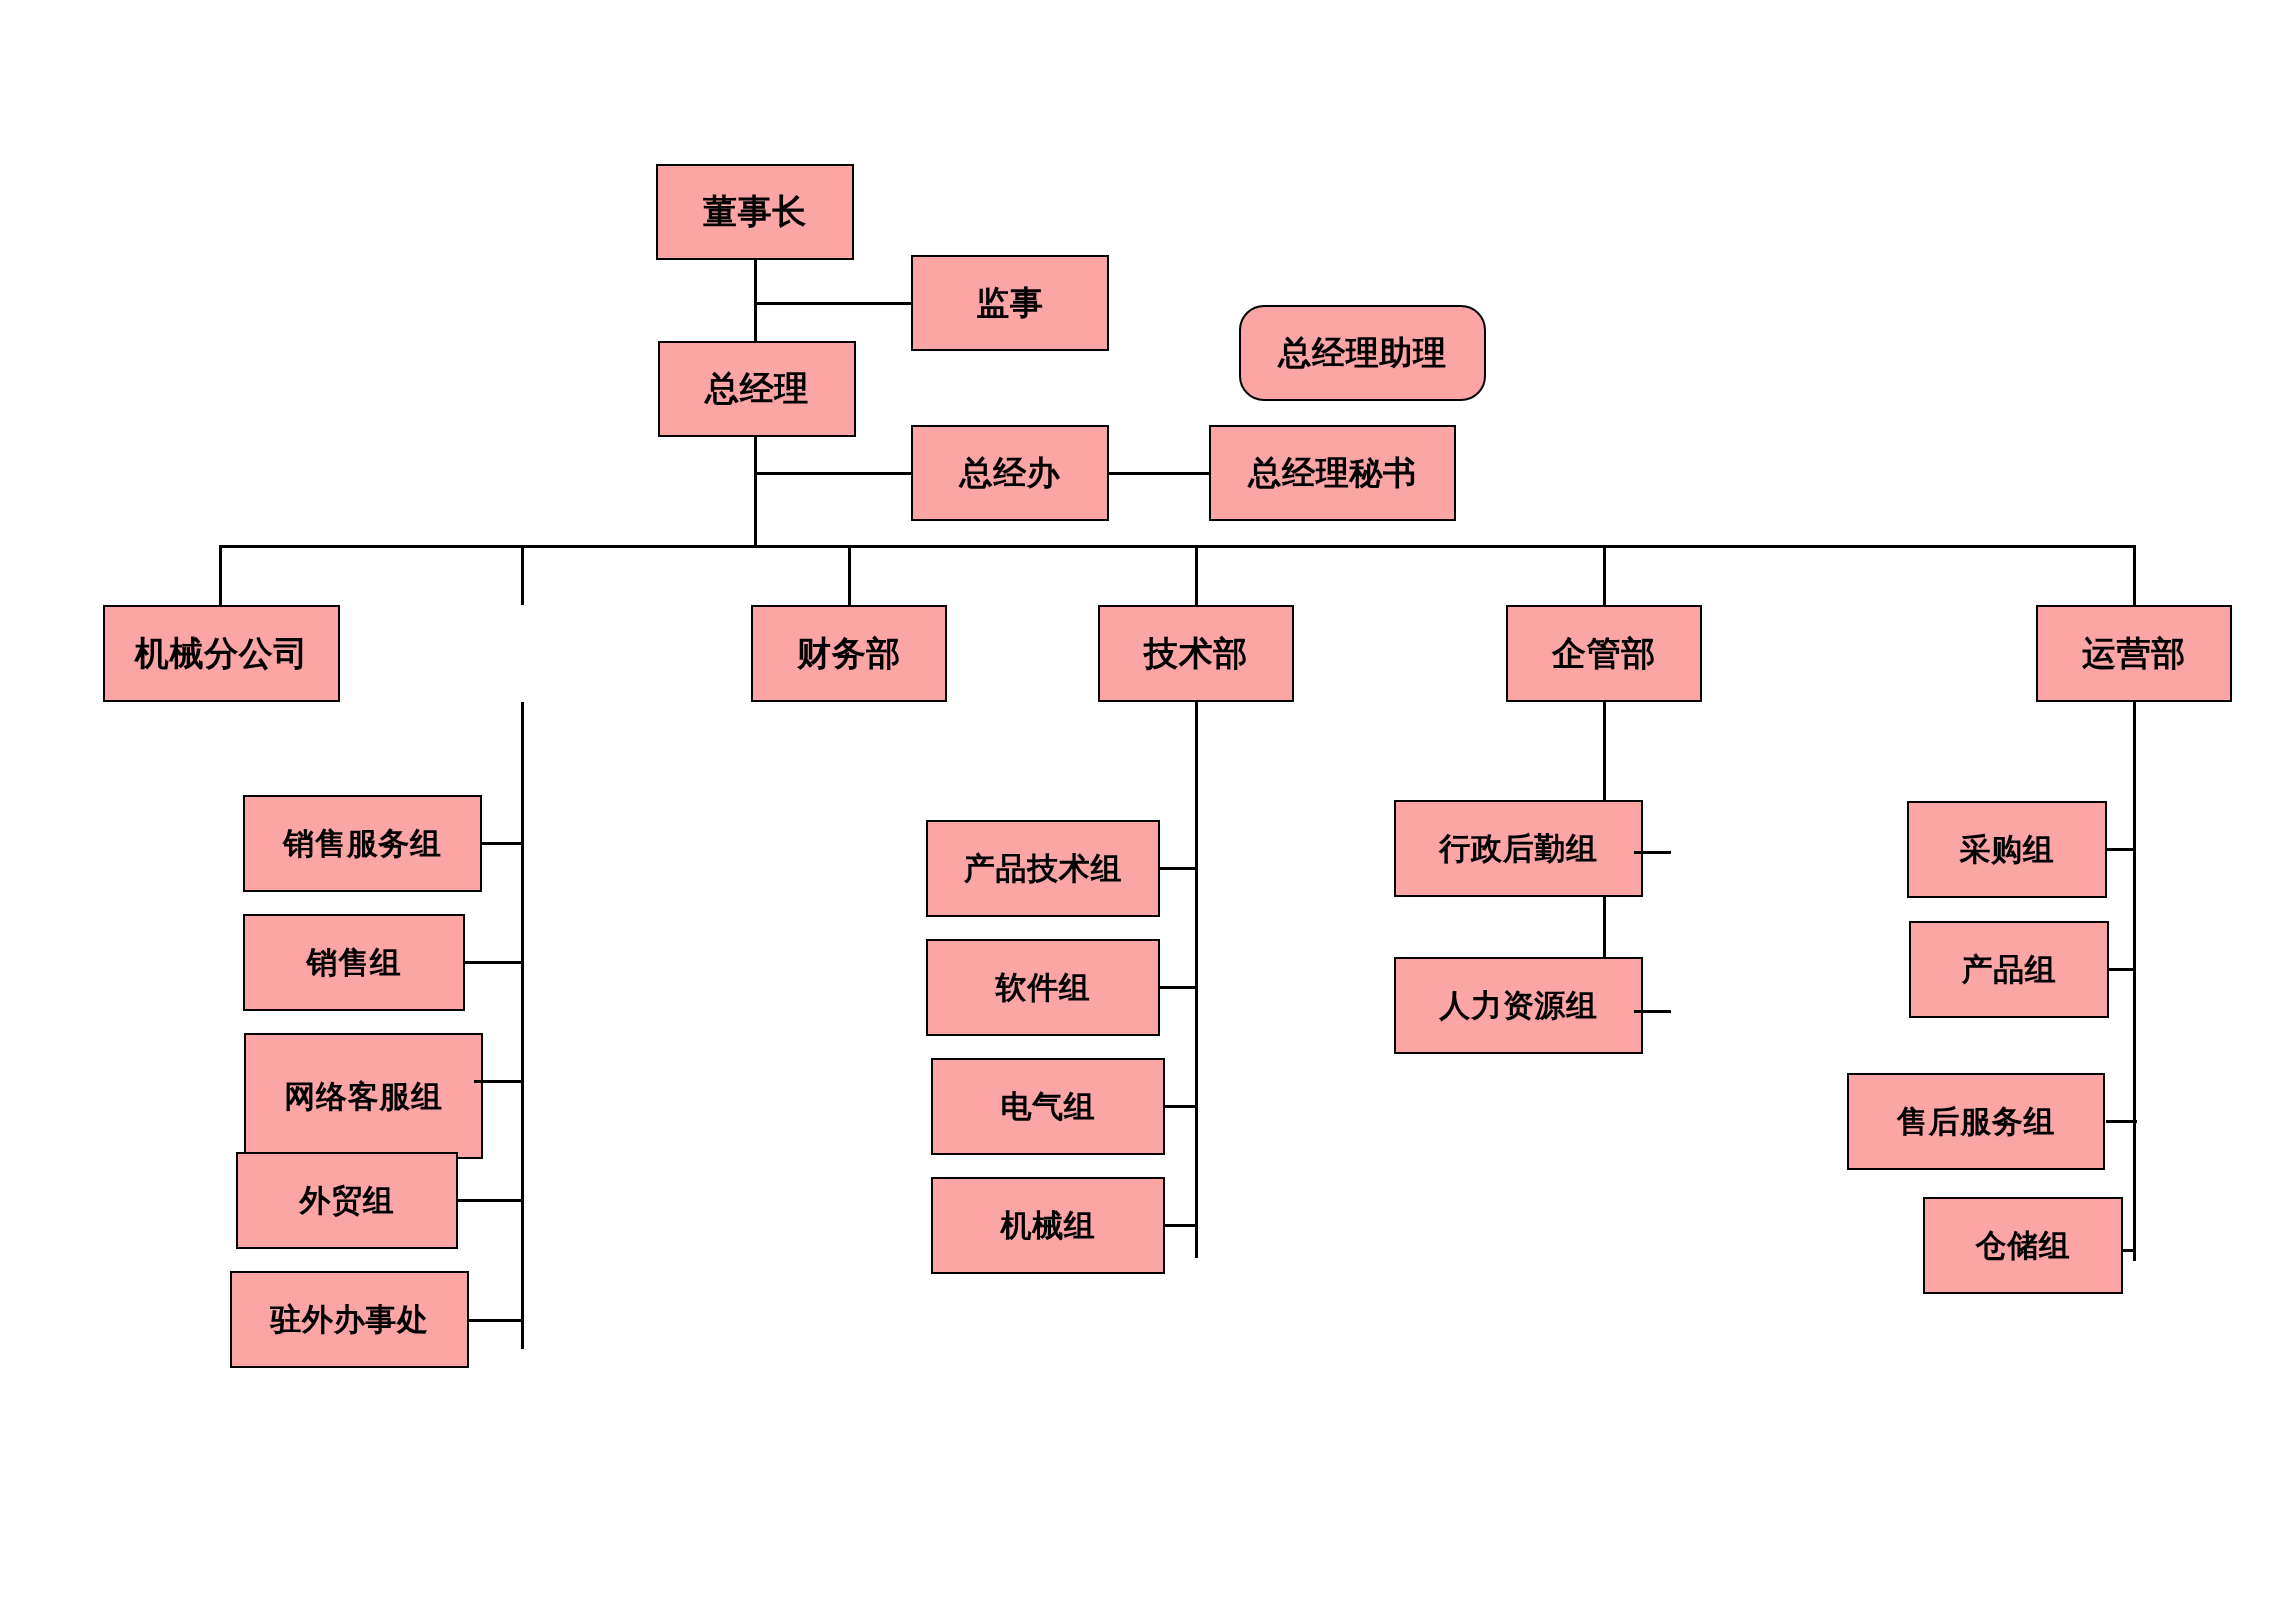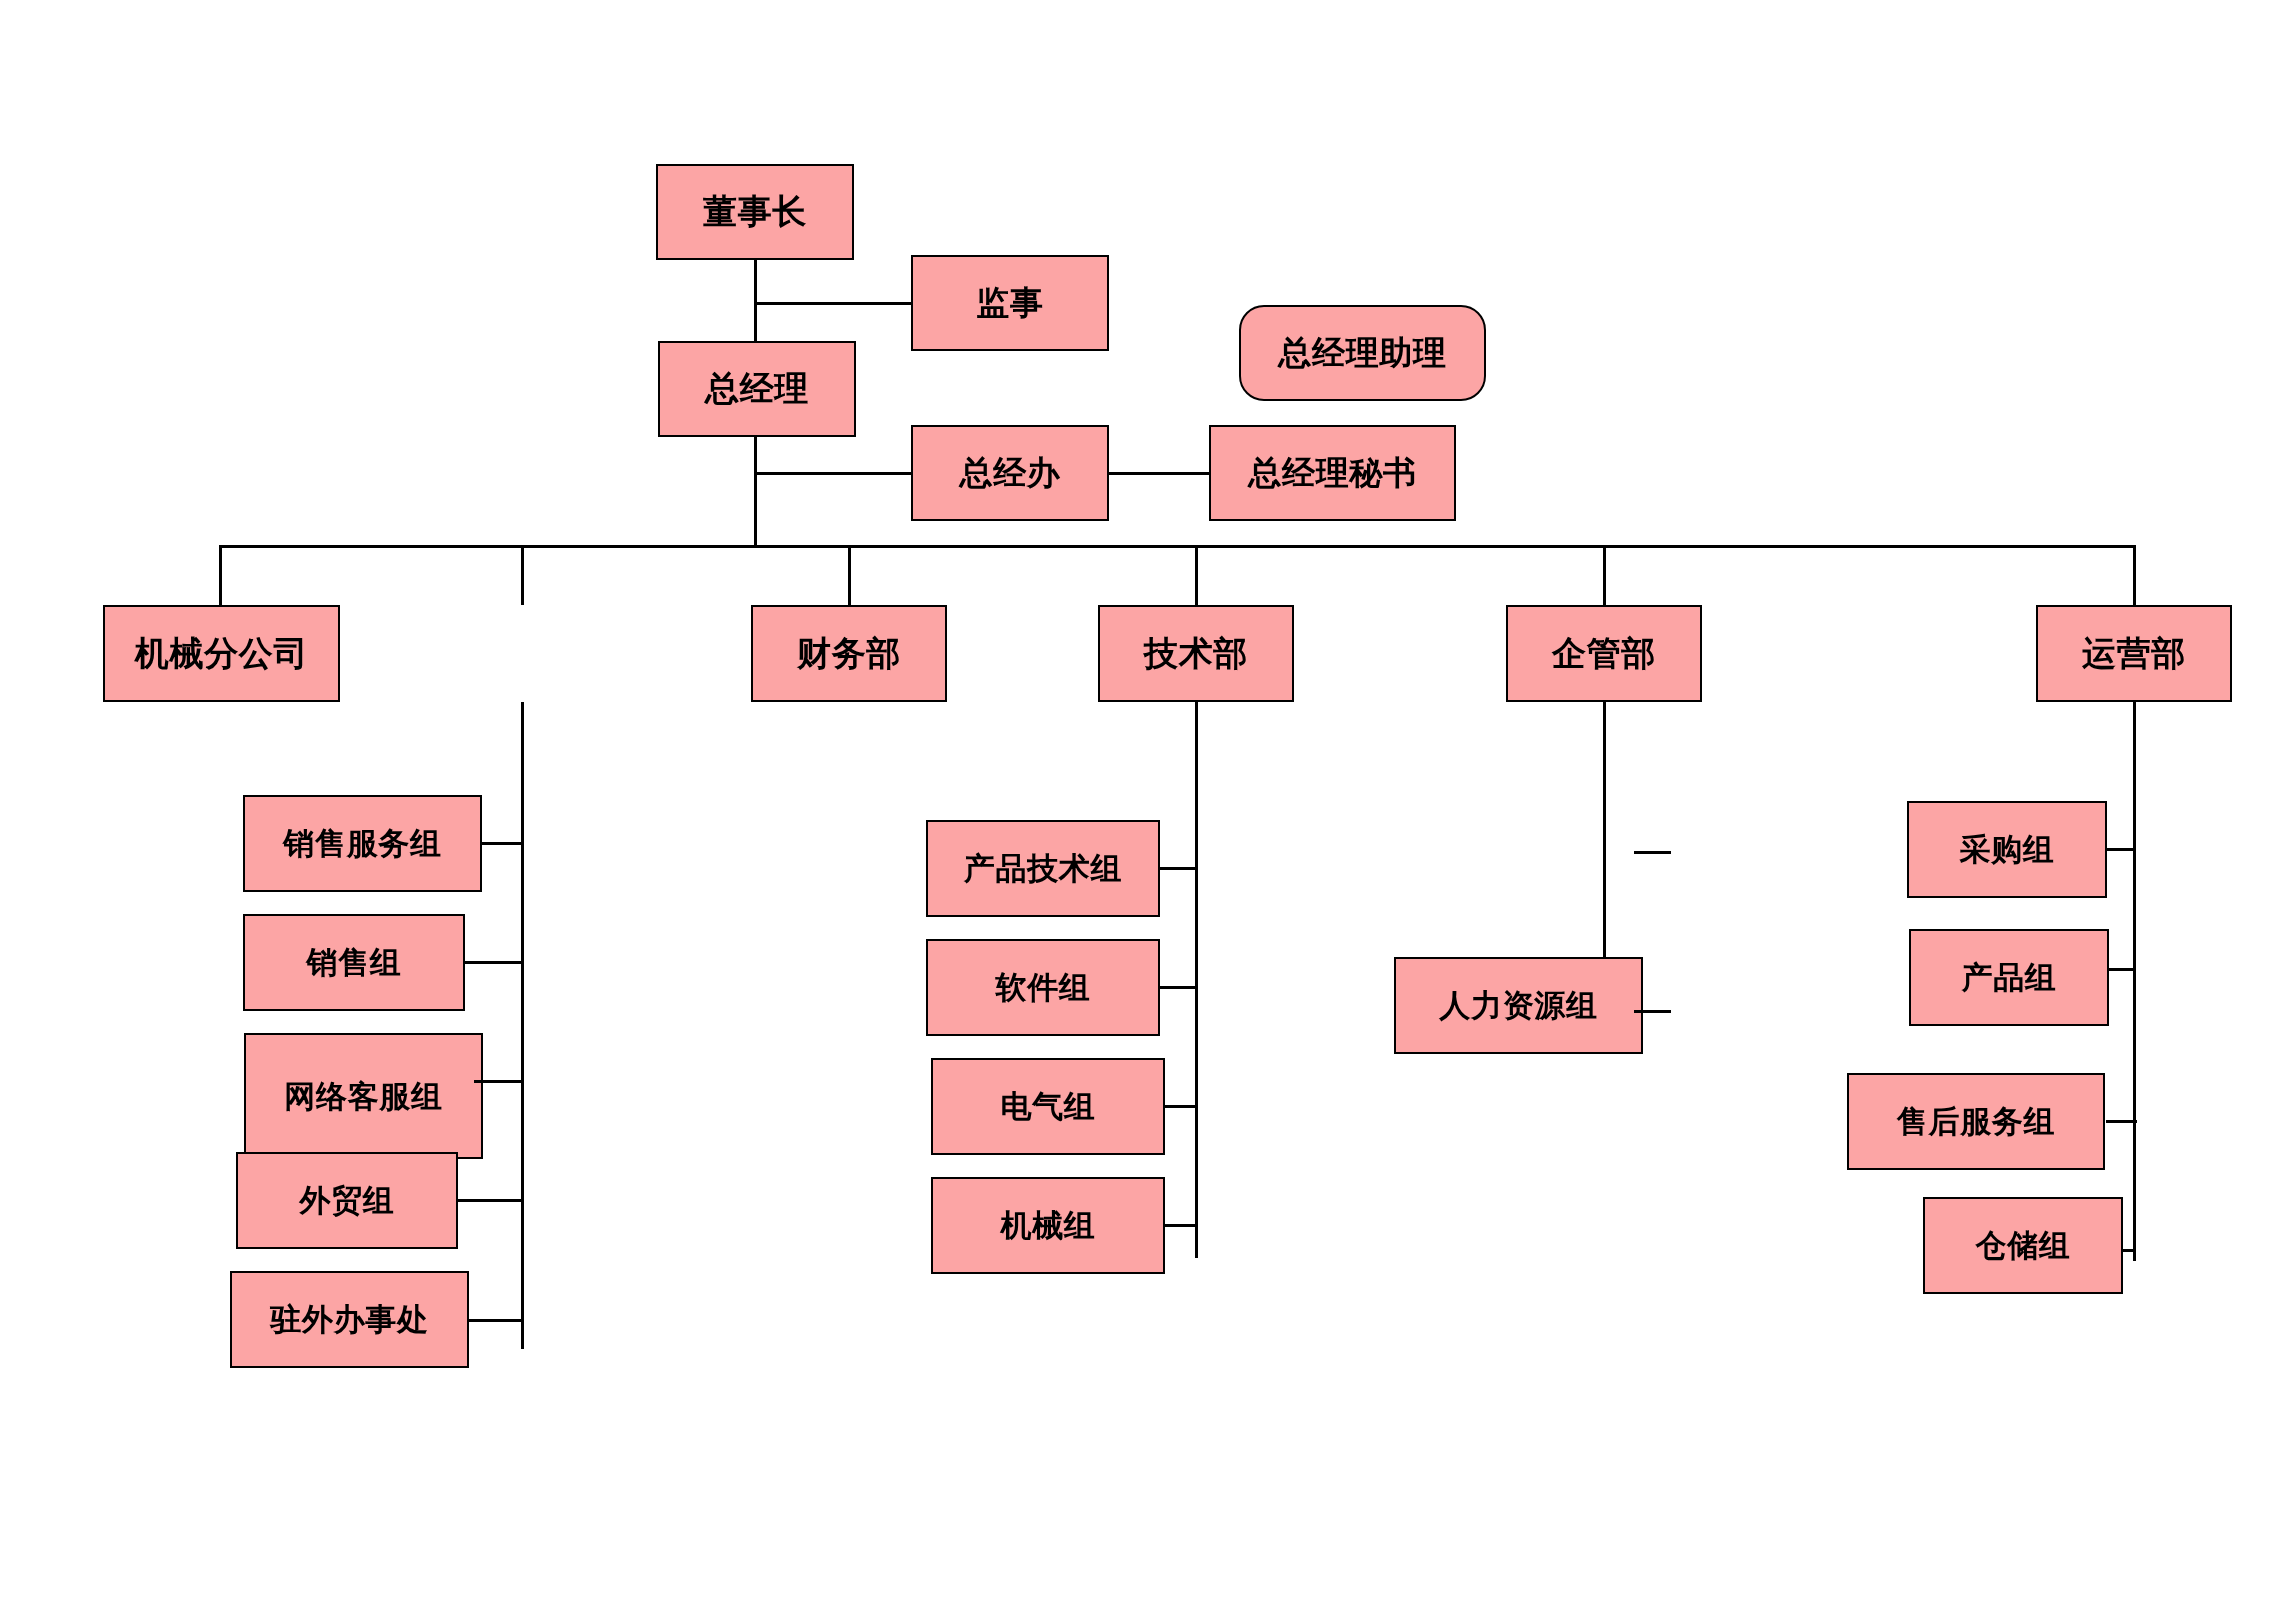--- a/index.html
+++ b/index.html
@@ -147,35 +147,38 @@
   </div>
   <div class="conn h" style="left:1165px;top:1105px;width:32px;"></div>
 
   <div class="node grp" style="left:931px;top:1177px;width:234px;height:97px;">
     <span class="node-label">机械组</span>
   </div>
   <div class="conn h" style="left:1165px;top:1224px;width:32px;"></div>
 
   <div class="conn v" style="left:1603px;top:702px;height:311px;"></div>
 
+  <div class="node grp" style="left:1394px;top:800px;width:249px;height:97px;">
+    <span class="node-label">行政后勤组</span>
+  </div>
   <div class="conn h" style="left:1634px;top:851px;width:37px;"></div>
 
   <div class="node grp" style="left:1394px;top:957px;width:249px;height:97px;">
     <span class="node-label">人力资源组</span>
   </div>
   <div class="conn h" style="left:1634px;top:1010px;width:37px;"></div>
 
   <div class="conn v" style="left:2133px;top:702px;height:559px;"></div>
 
   <div class="node grp" style="left:1907px;top:801px;width:200px;height:97px;">
     <span class="node-label">采购组</span>
   </div>
   <div class="conn h" style="left:2107px;top:848px;width:29.4px;"></div>
 
-  <div class="node grp" style="left:1909px;top:921px;width:200px;height:97px;margin-top:8px;">
+  <div class="node grp" style="left:1909px;top:921px;width:200px;height:97px;">
     <span class="node-label">产品组</span>
   </div>
   <div class="conn h" style="left:2108px;top:968px;width:28px;"></div>
 
   <div class="node grp" style="left:1847px;top:1073px;width:258px;height:97px;">
     <span class="node-label">售后服务组</span>
   </div>
   <div class="conn h" style="left:2106px;top:1120px;width:31px;"></div>
 
   <div class="node grp" style="left:1923px;top:1197px;width:200px;height:97px;">

